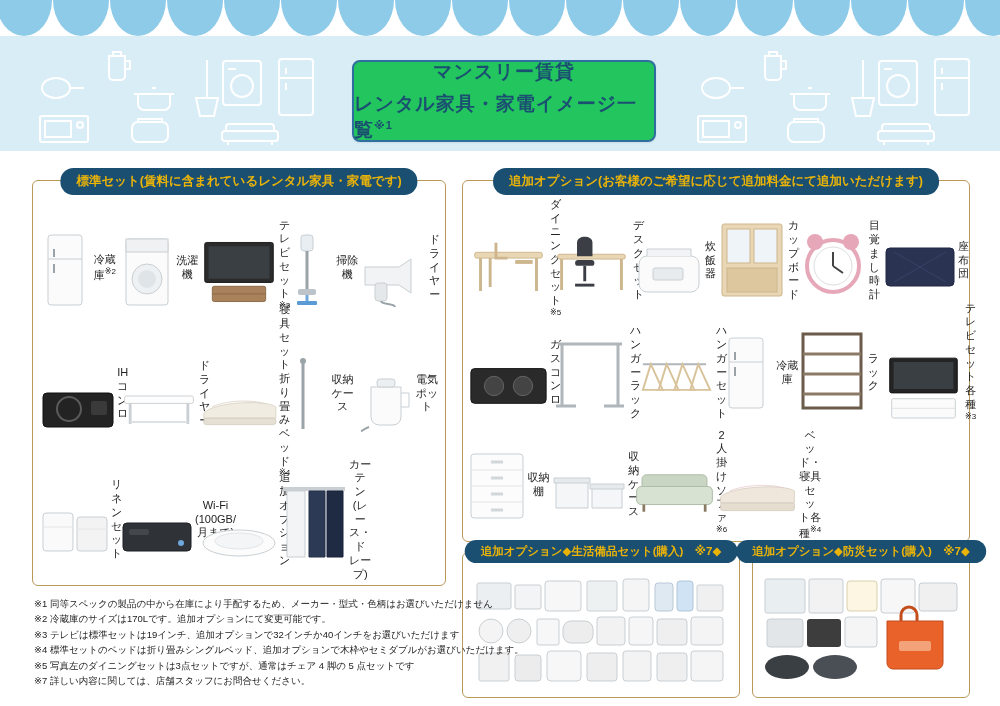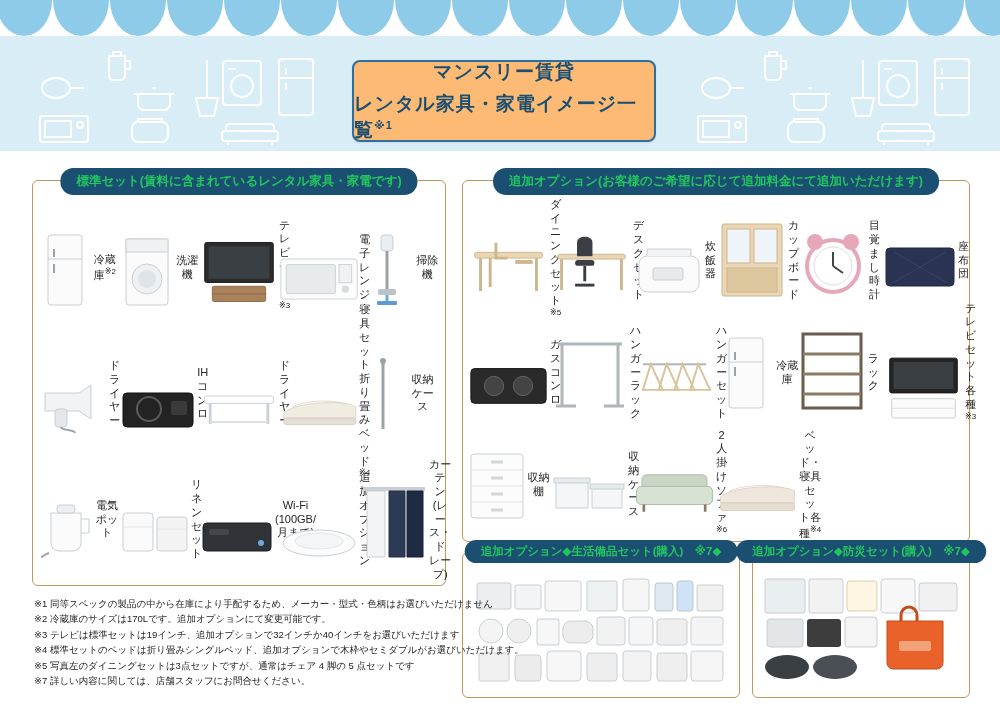--- a/index.html
+++ b/index.html
@@ -26,39 +26,39 @@
     position:absolute;top:0;width:56px;height:36px;
     background:#8ecbe8;
     border-bottom-left-radius:28px 36px;
     border-bottom-right-radius:28px 36px;
   }
   .banner-bottom{
     position:absolute;left:0;bottom:0;width:1000px;height:14px;background:#ffffff;
   }
   .title-box{
     position:absolute;left:352px;top:60px;width:300px;height:78px;
-    background:#fdba74;border:2px solid #2f6f9f;border-radius:8px;
+    background:#22c55e;border:2px solid #2f6f9f;border-radius:8px;
     display:flex;flex-direction:column;align-items:center;justify-content:center;
     box-shadow:0 1px 2px rgba(0,0,0,.08);
   }
   .title-box .line1{font-size:19px;color:#1b4f72;font-weight:bold;letter-spacing:1px;}
   .title-box .line2{font-size:19px;color:#1b4f72;font-weight:bold;letter-spacing:1px;margin-top:6px;}
   .title-box .note{font-size:11px;vertical-align:super;}
 
   .icon-row{position:absolute;top:44px;height:80px;}
   .icon-row svg{display:block;}
   .icon-item{position:absolute;}
 
   
   .panel{
     position:absolute;border:1px solid #b99a5b;border-radius:6px;background:#fff;
   }
   .panel-head{
     position:absolute;top:-13px;left:50%;transform:translateX(-50%);
-    background:#1b4f72;color:#22c55e;font-size:12.5px;font-weight:bold;
+    background:#1b4f72;color:#eab308;font-size:12.5px;font-weight:bold;
     padding:5px 16px;border-radius:13px;white-space:nowrap;
   }
   .panel-head.alt{background:#1b4f72;}
 
   .grid{display:flex;flex-wrap:wrap;}
   .cell{
     display:flex;flex-direction:row;align-items:center;justify-content:flex-start;
     box-sizing:border-box;
   }
   .thumb{
@@ -270,31 +270,20 @@
         <div class="cell" style="width: 80px; height: 126px;">
           <div class="thumb" style="height: 82px;">
             <svg width="84" height="70" viewBox="0 0 84 70">
               <rect x="6" y="4" width="72" height="42" rx="2" fill="#2b2b2b" stroke="#1a1a1a"></rect>
               <rect x="10" y="8" width="64" height="34" fill="#3a3f44"></rect>
               <rect x="14" y="50" width="56" height="16" rx="2" fill="#a9825b" stroke="#8c6a46"></rect>
               <path d="M14 58h56" stroke="#8c6a46"></path>
             </svg>
           </div>
           <div class="caption">テレビセット<span class="sup">※3</span></div>
-        </div>
-        <div class="cell" style="width: 80px; height: 126px;">
-          <div class="thumb" style="height: 82px;">
-            <svg width="88" height="54" viewBox="0 0 88 54">
-              <rect x="2" y="4" width="84" height="44" rx="3" fill="#fcfcfc" stroke="#c9cfd3"></rect>
-              <rect x="8" y="10" width="54" height="32" rx="2" fill="#e8ebed" stroke="#c9cfd3"></rect>
-              <rect x="66" y="10" width="14" height="20" fill="#f0f1f2" stroke="#c9cfd3"></rect>
-              <circle cx="73" cy="37" r="4" fill="#d8dcdf"></circle>
-            </svg>
-          </div>
-          <div class="caption">電子レンジ</div>
         </div>
         <div class="cell" style="width: 80px; height: 126px;">
           <div class="thumb" style="height: 82px;">
             <svg width="40" height="74" viewBox="0 0 40 74">
               <rect x="14" y="2" width="12" height="16" rx="3" fill="#e9eef2" stroke="#c9cfd3"></rect>
               <path d="M20 18v40" stroke="#9aa3a8" stroke-width="3"></path>
               <rect x="11" y="56" width="18" height="6" rx="2" fill="#bcc4c9"></rect>
               <path d="M20 62v8" stroke="#6fa8dc" stroke-width="3"></path>
               <rect x="10" y="68" width="20" height="4" rx="1" fill="#5b9bd5"></rect>
             </svg>

